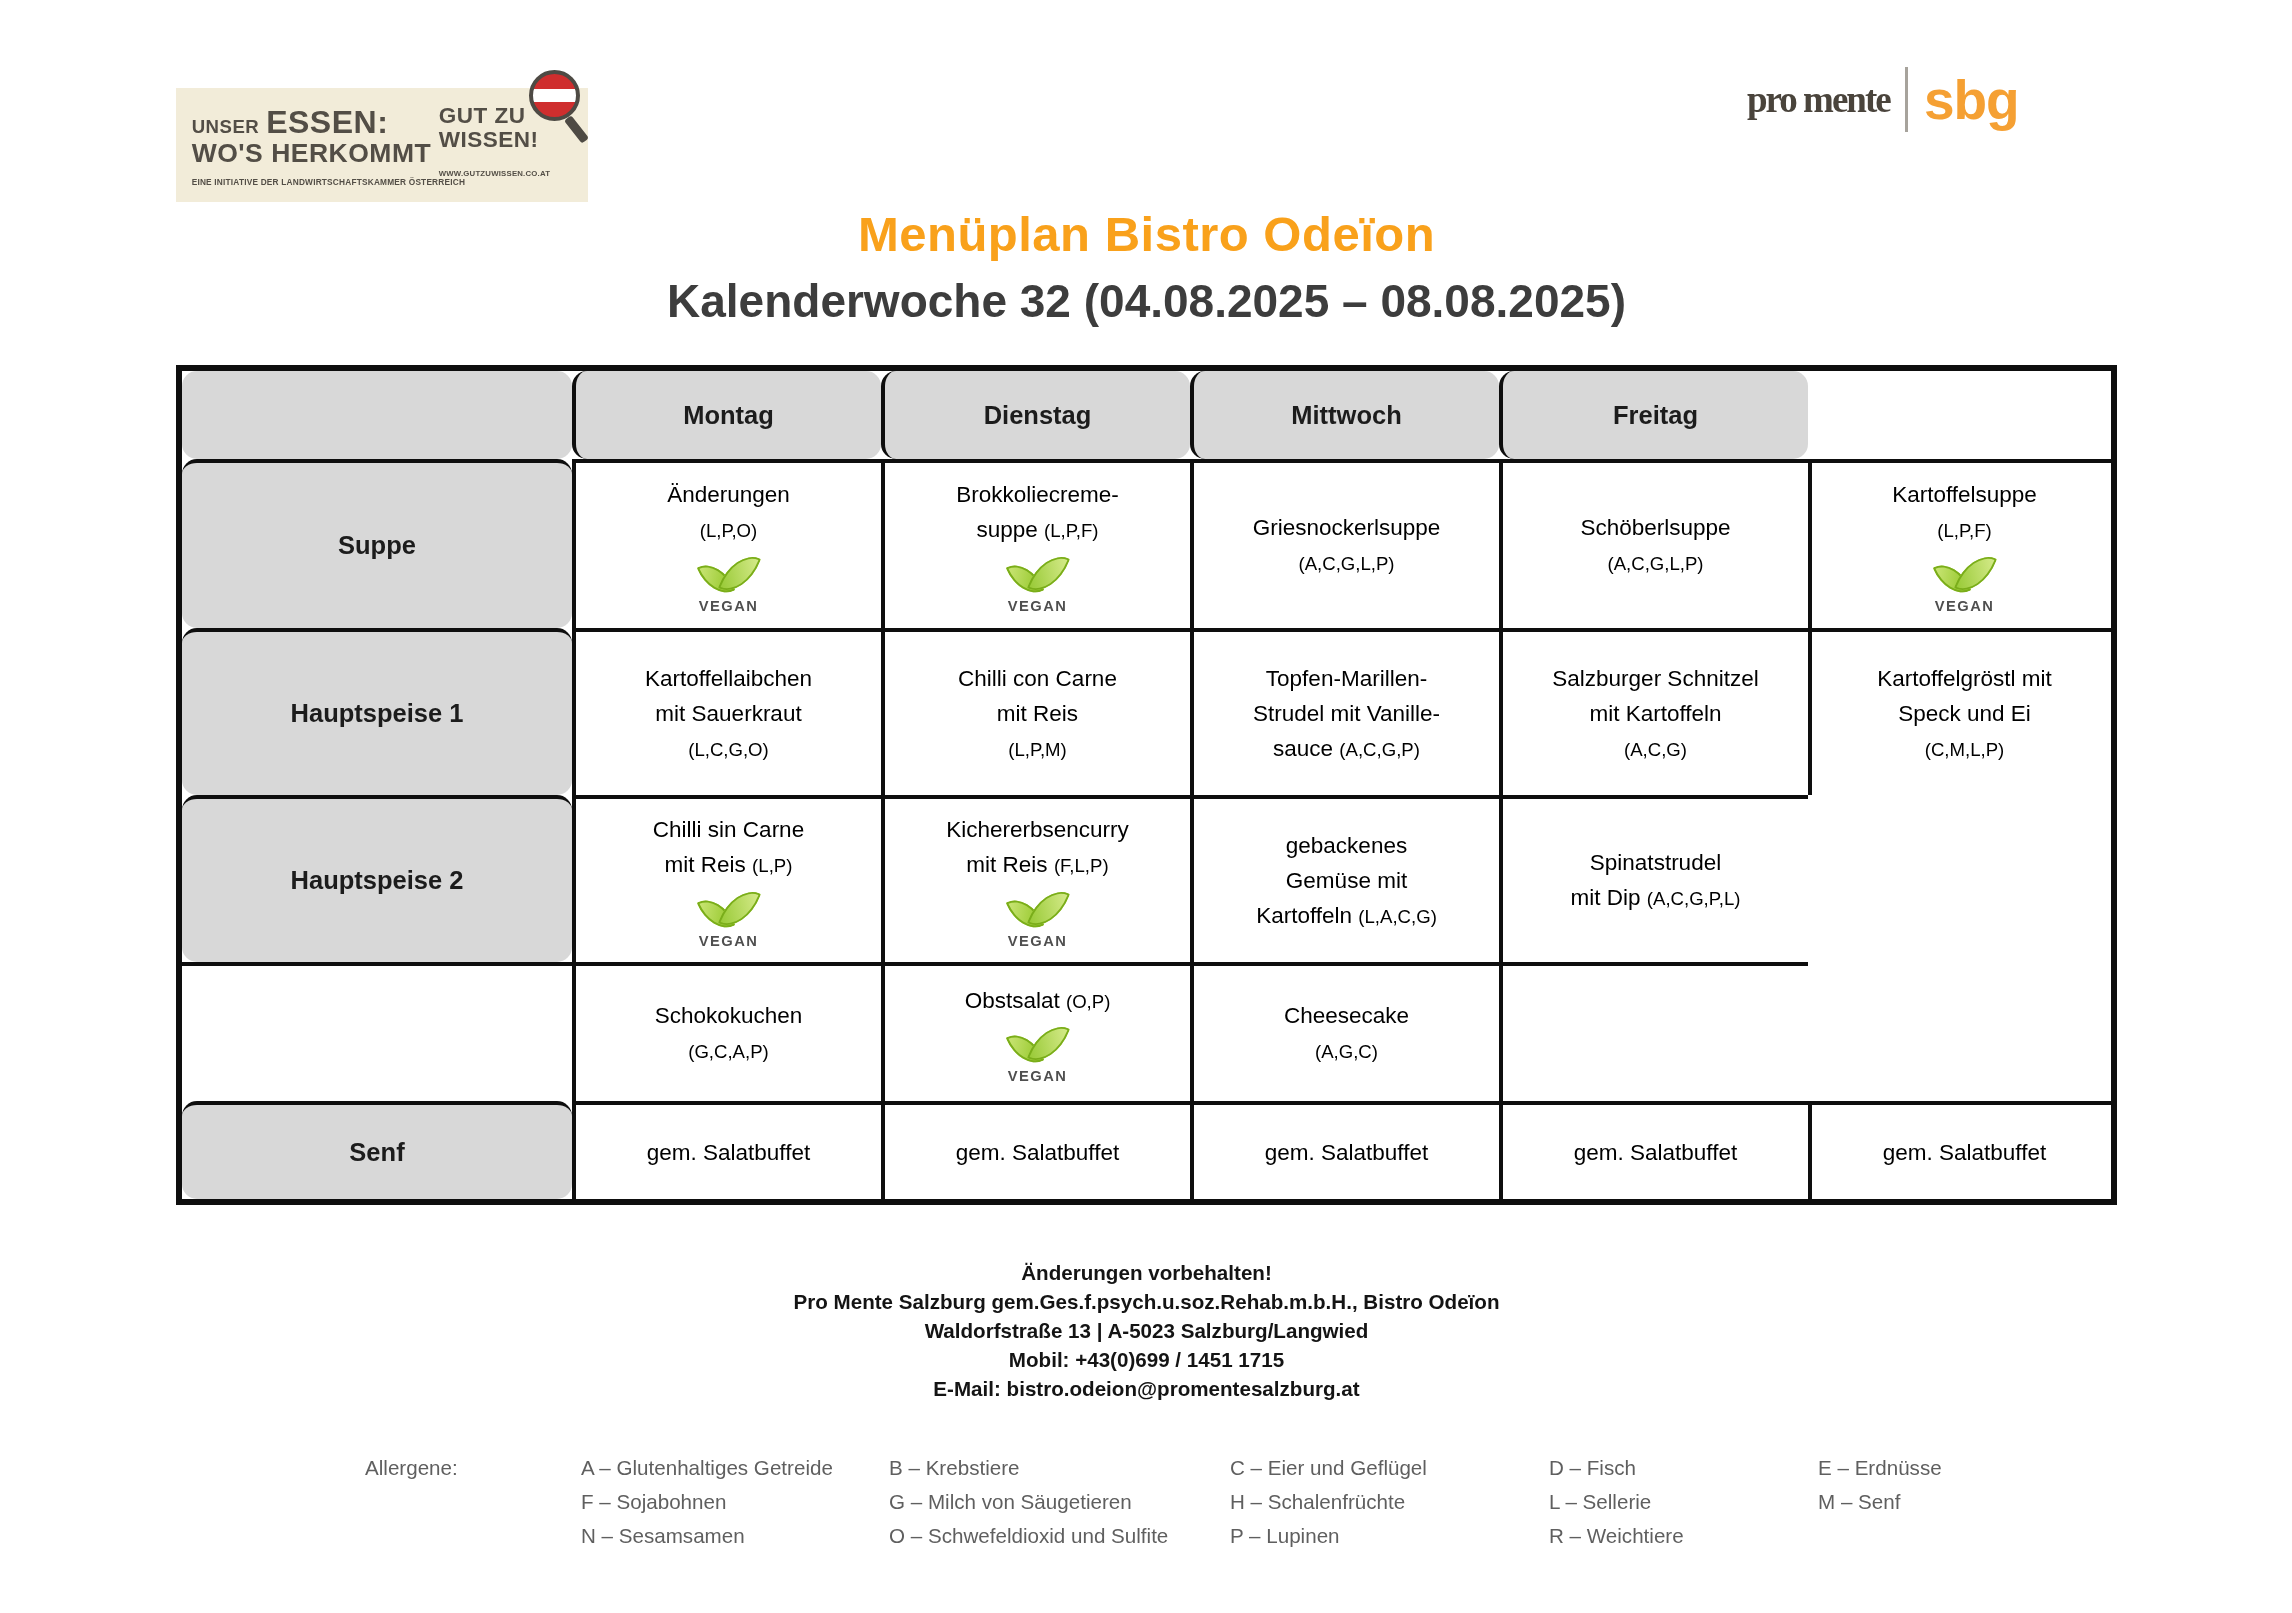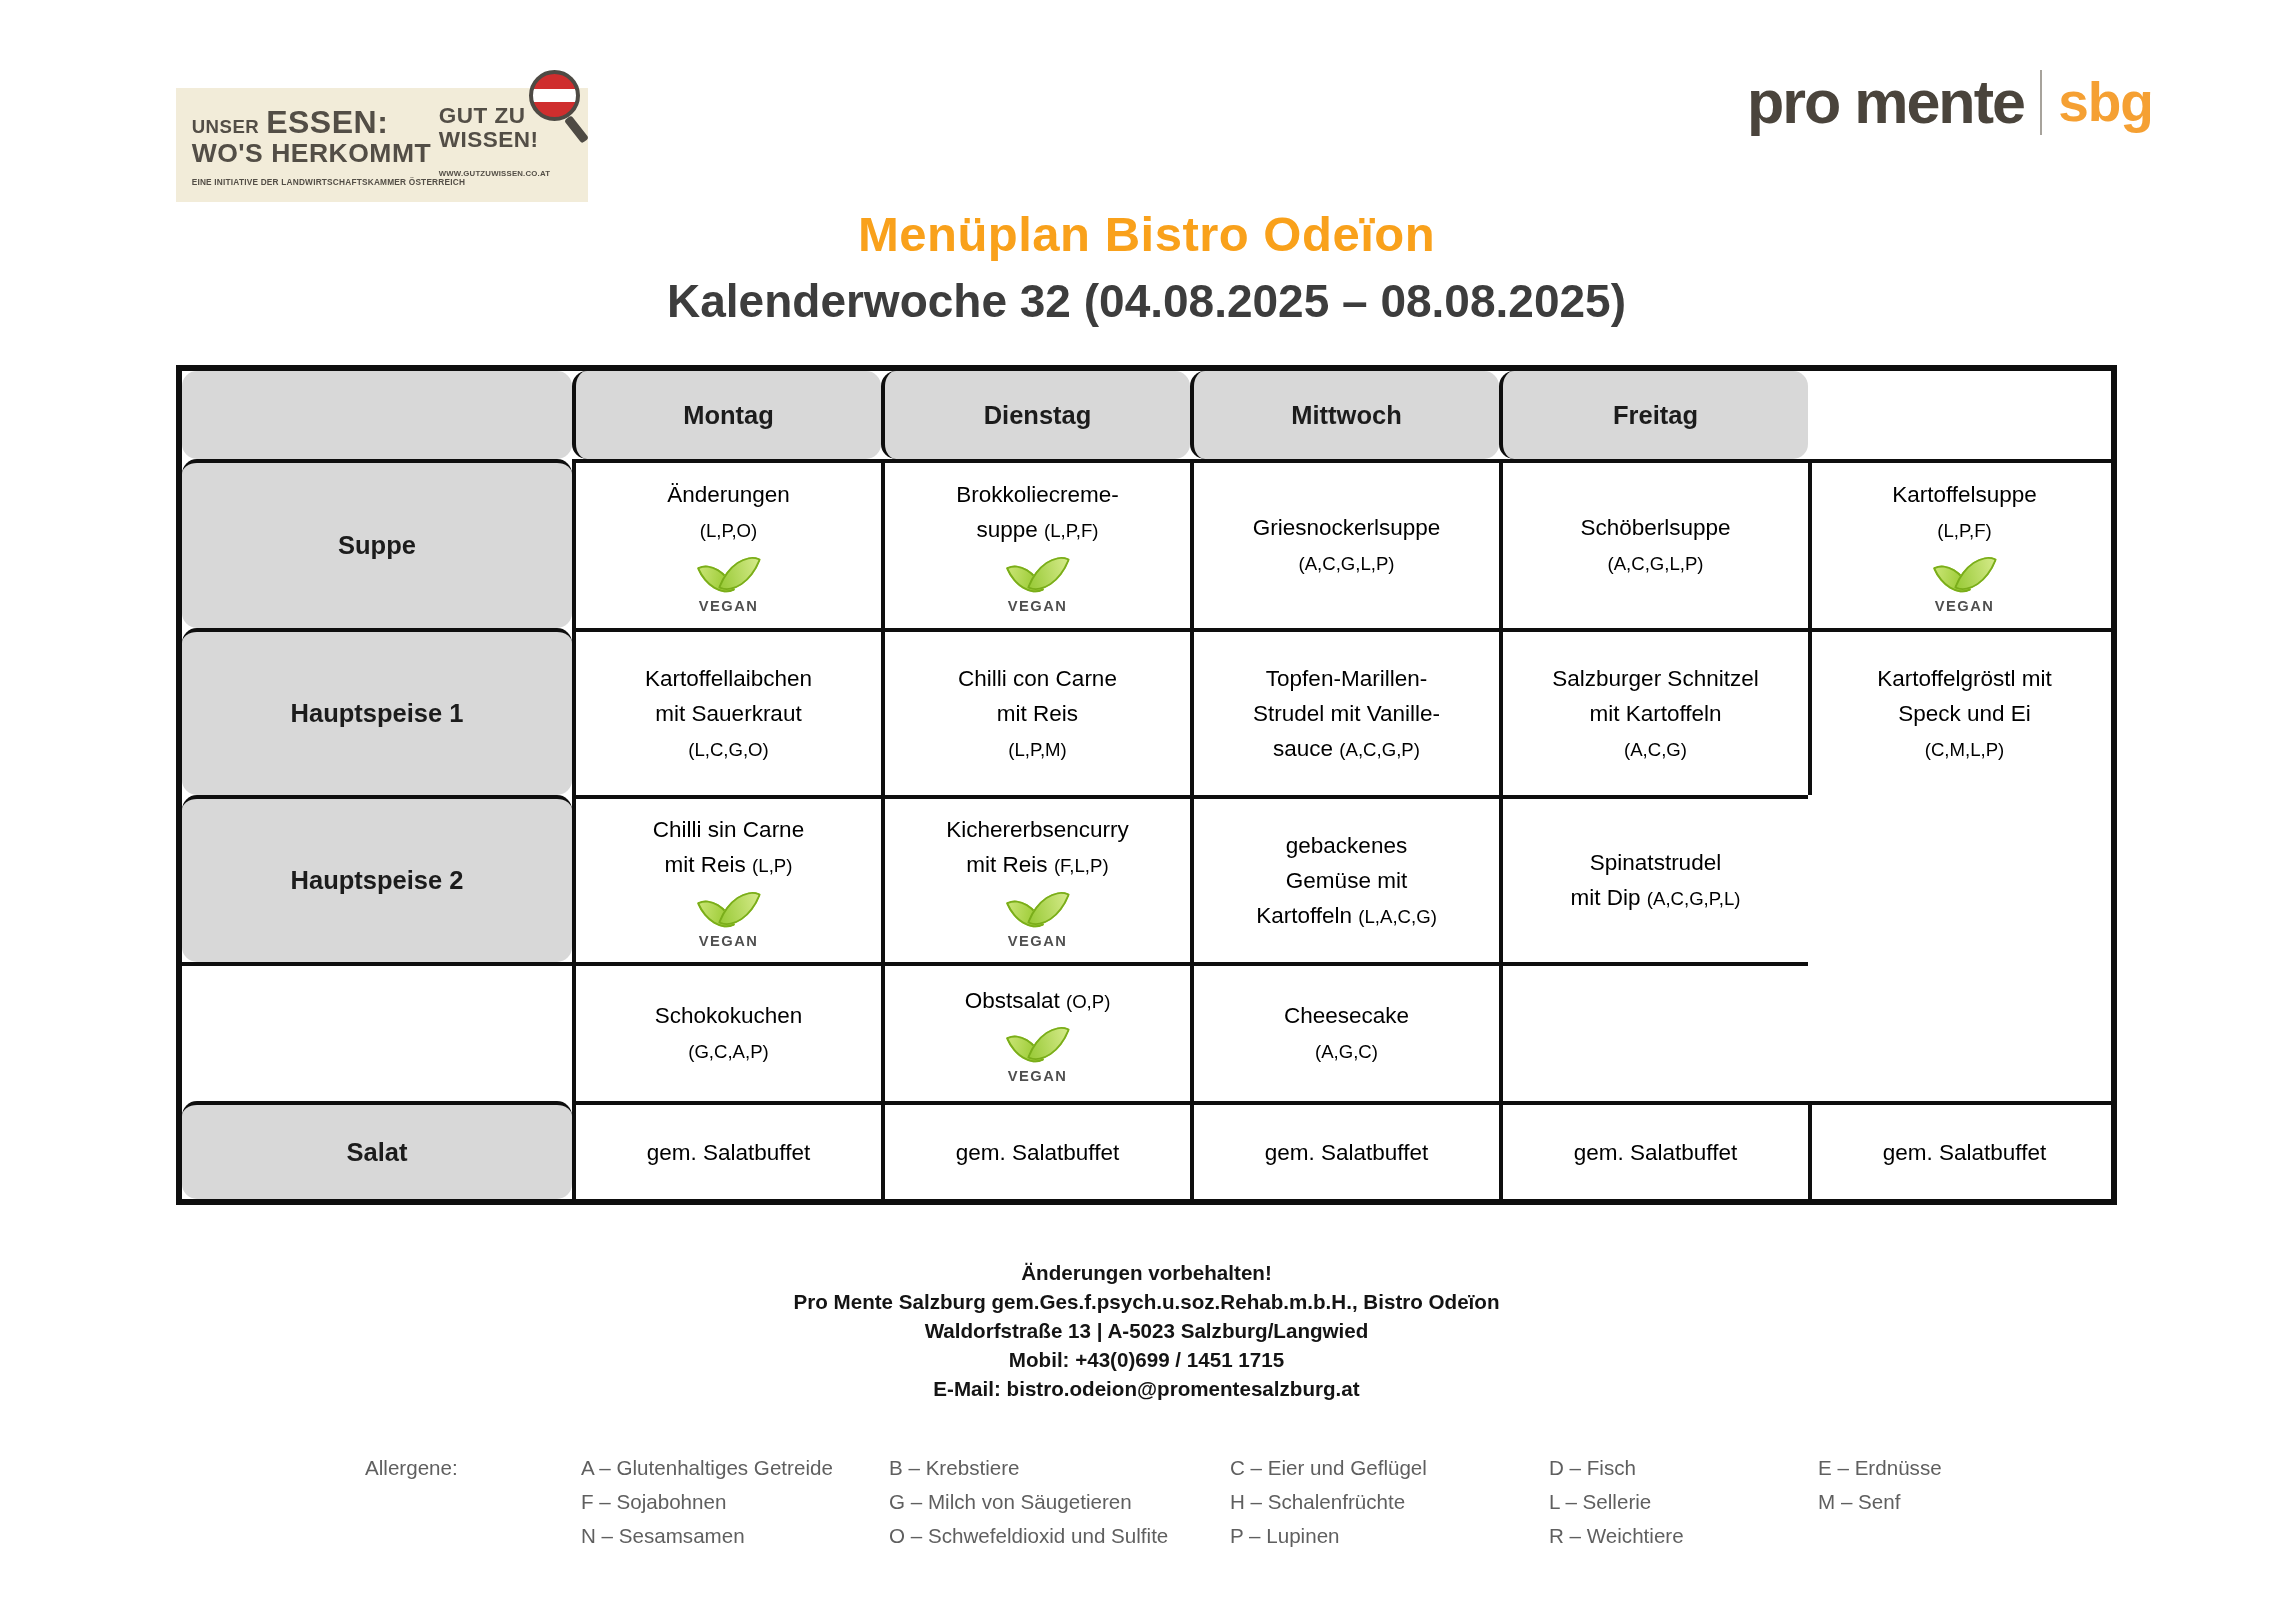--- a/index.html
+++ b/index.html
@@ -20,21 +20,21 @@
   .b-r3{font-size:7.8px;font-weight:700;margin-top:16px;letter-spacing:0.2px;}
   .mag{position:absolute;left:353px;top:-17.6px;width:61px;height:82px;}
   .mag-circle{position:absolute;left:0;top:0;width:43px;height:43px;border:4.9px solid #4e4a44;
               border-radius:50%;display:block;
               background:linear-gradient(#cf2e2e 34%,#ffffff 34% 66%,#cf2e2e 66%);}
   .mag-handle{position:absolute;left:43px;top:45px;width:8.8px;height:29px;background:#4e4a44;
               border-radius:2.9px;transform:rotate(-38deg);display:block;}
 
   
   .promente{position:absolute;left:1747px;top:67px;display:flex;align-items:center;gap:15.7px;}
-  .pm-name{font-size:61px;font-weight:700;color:#4a443c;letter-spacing:-2px;}
+  .pm-name{font-size:37px;font-weight:700;color:#4a443c;letter-spacing:-2px;font-family:Liberation Serif, serif;}
   .pm-div{width:2.9px;height:65px;background:#a7a39c;display:inline-block;}
   .pm-sbg{font-size:55px;font-weight:700;color:#f5a033;letter-spacing:-1px;}
 
   
   .title{position:absolute;left:0;right:0;top:206px;text-align:center;
          font-size:49px;font-weight:700;color:#f9a11b;letter-spacing:0.5px;}
   .subtitle{position:absolute;left:0;right:0;top:274px;text-align:center;
             font-size:46px;font-weight:700;color:#3d3d3d;}
 
   
@@ -237,21 +237,21 @@
             <span class="vegan-txt">VEGAN</span>
           </div>
         </div>
         <div class="t-cell dish">
           <div class="dish-line">Cheesecake</div>
           <div class="dish-line"><span class="allerg">(A,G,C)</span></div>
         </div>
         <div class="t-cell dish"></div>
       </div>
       <div class="t-row" style="height:98px">
-        <div class="t-cell head">Salat</div>
+        <div class="t-cell head">Senf</div>
         <div class="t-cell dish">
           <div class="dish-line">gem. Salatbuffet</div>
         </div>
         <div class="t-cell dish">
           <div class="dish-line">gem. Salatbuffet</div>
         </div>
         <div class="t-cell dish">
           <div class="dish-line">gem. Salatbuffet</div>
         </div>
         <div class="t-cell dish">

